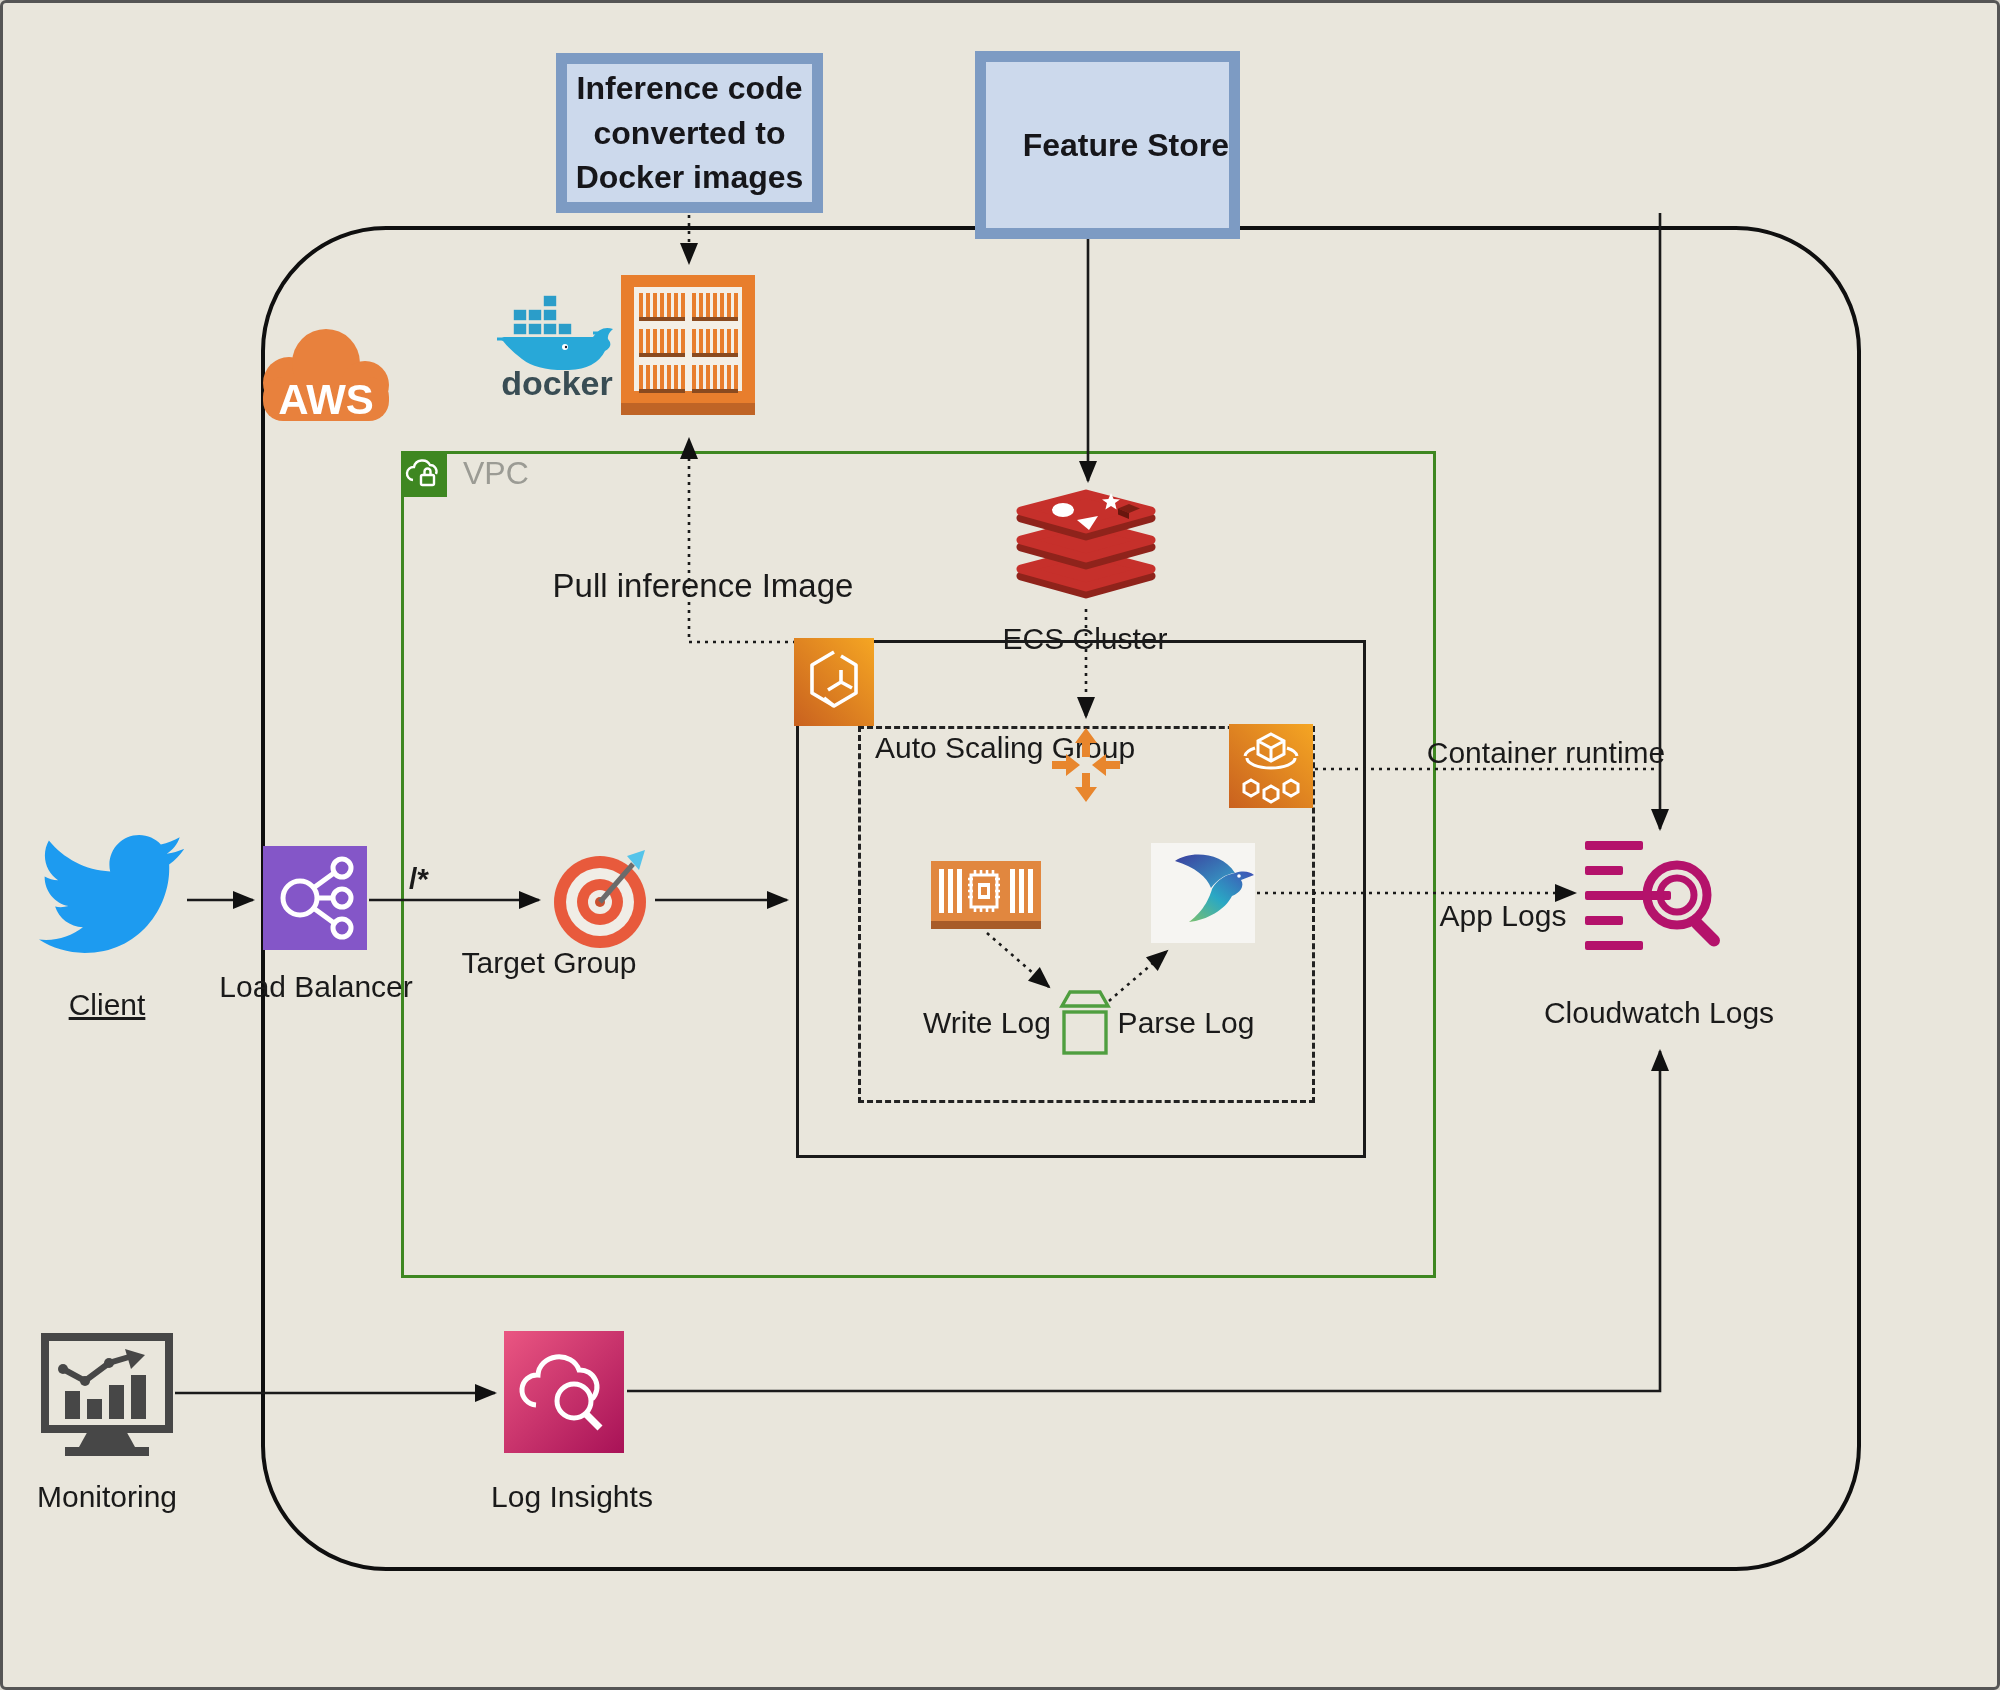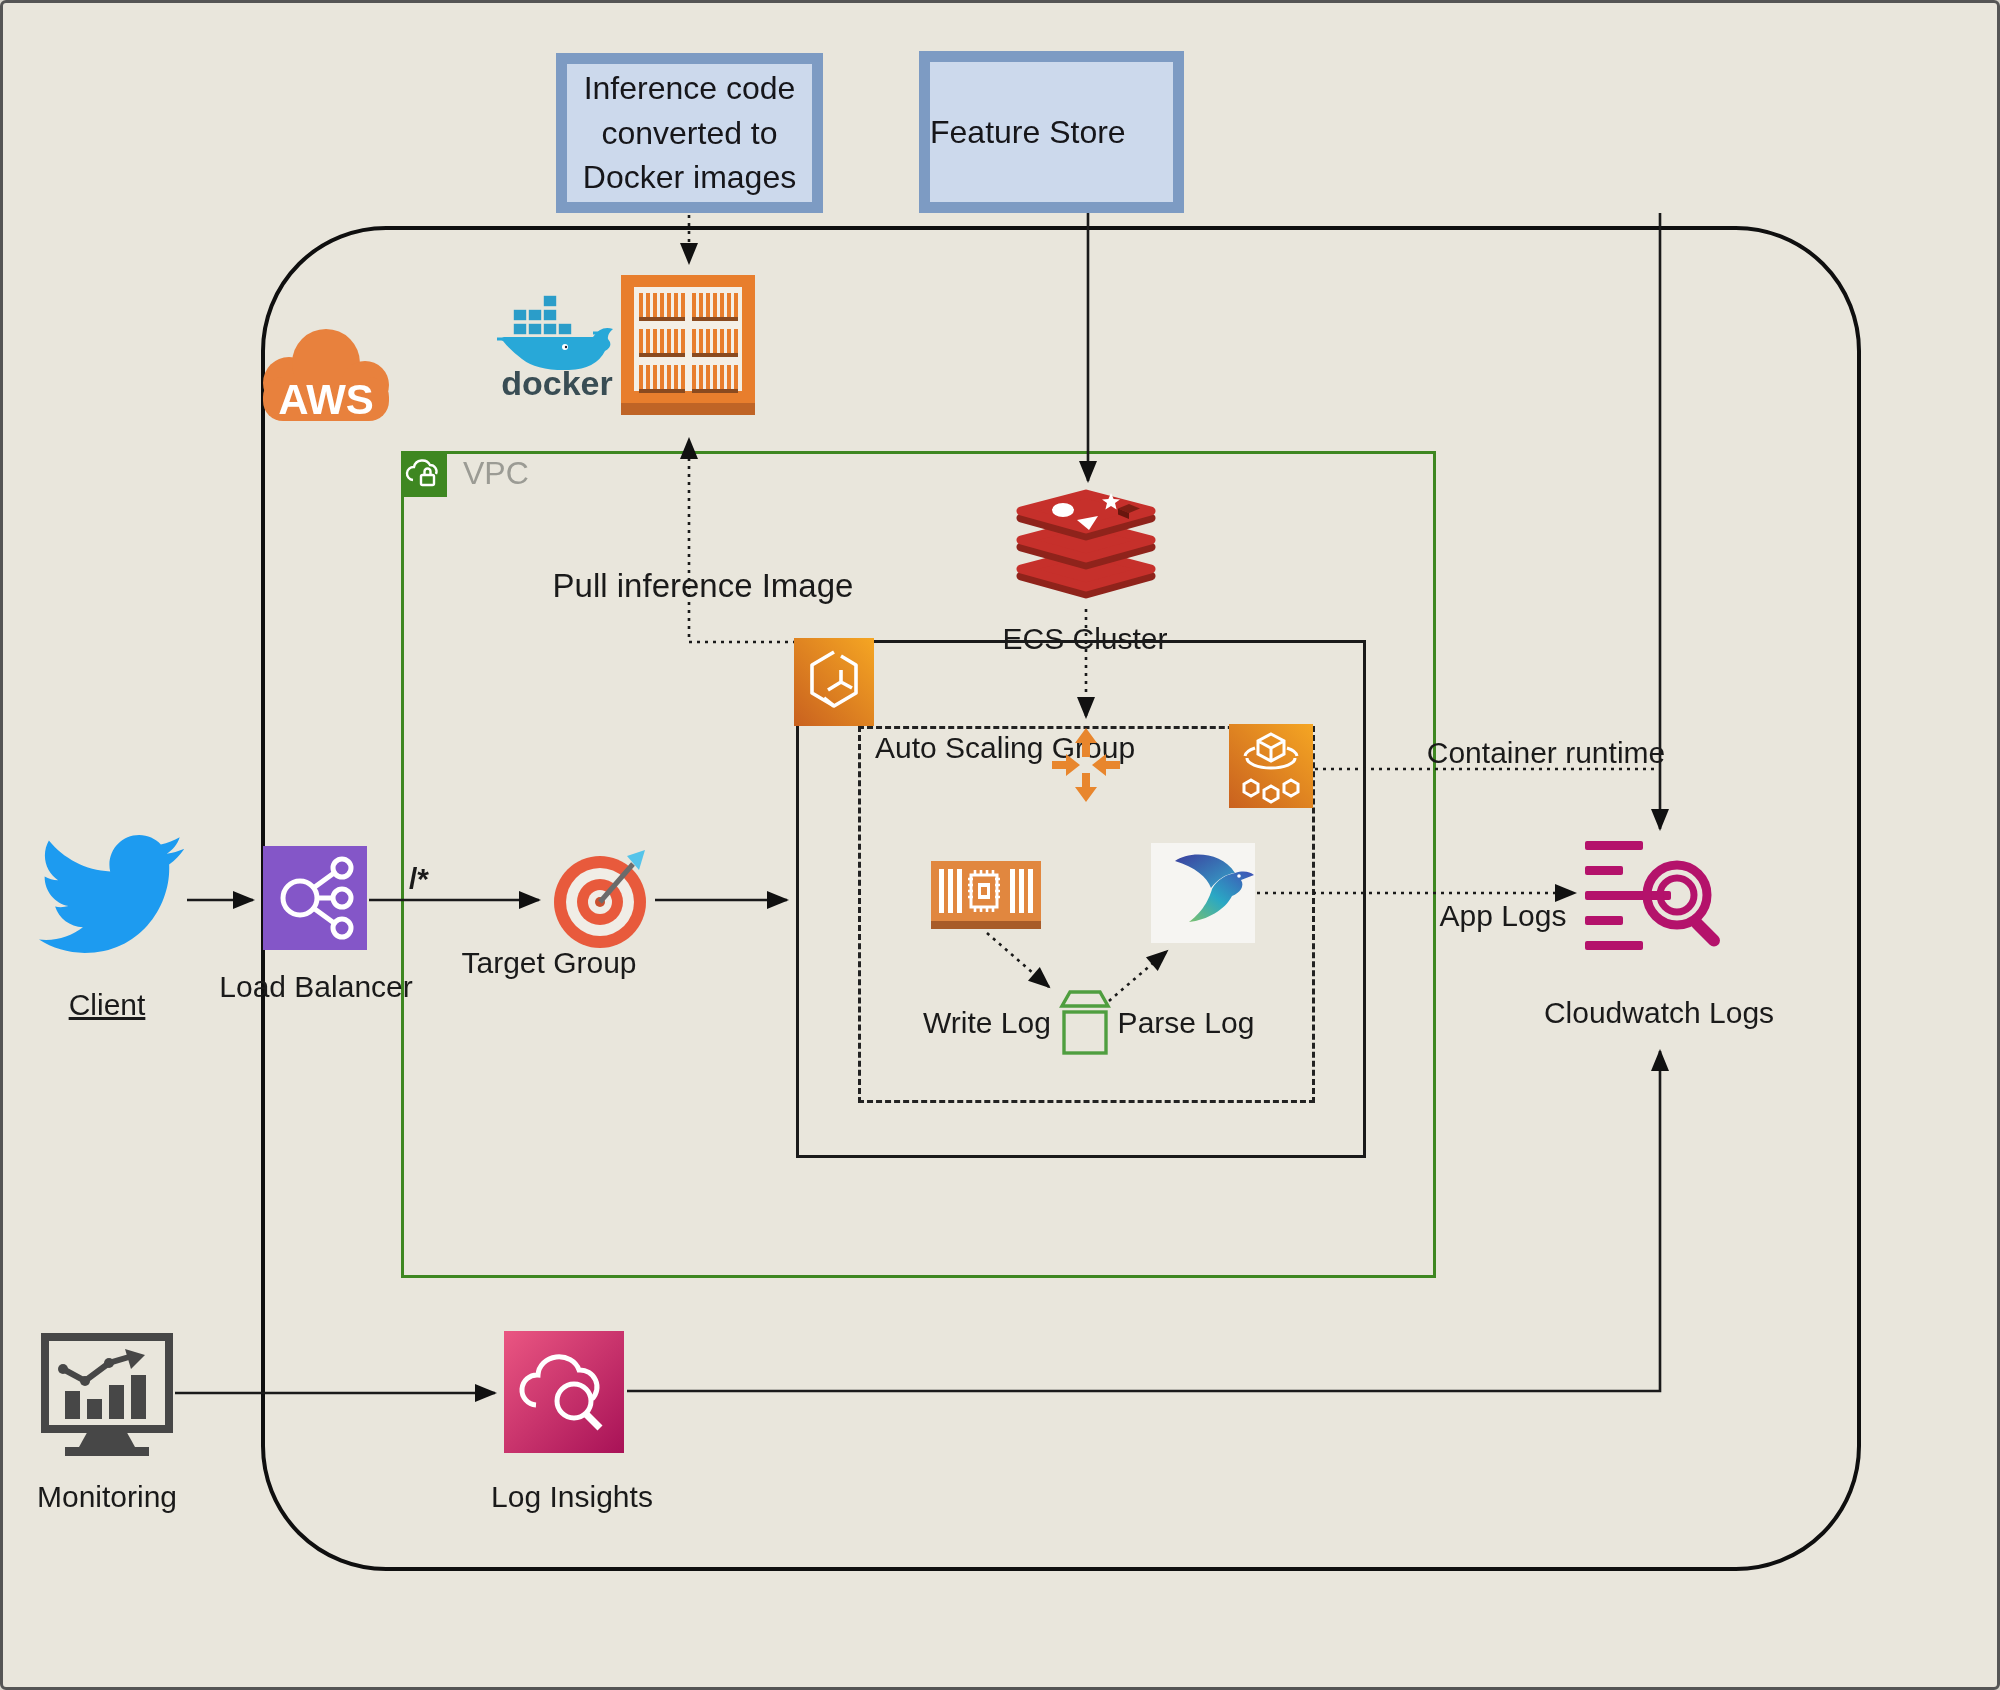--- a/index.html
+++ b/index.html
@@ -1,22 +1,22 @@
 <!DOCTYPE html>
 <html><head>
 <meta charset="utf-8">
 <style>
   html,body{margin:0;padding:0;background:#d8d5cc;}
   .canvas{position:relative;width:2000px;height:1690px;background:#e9e6dc;
           border:3px solid #555;box-sizing:border-box;border-radius:6px;overflow:hidden;
           font-family:"Liberation Sans", sans-serif;color:#1a1a1a;}
   .abs{position:absolute;}
   .topbox{position:absolute;background:#ccd9ec;border:11px solid #7d9bc3;box-sizing:border-box;
-          display:flex;align-items:center;justify-content:flex-start;text-align:center;
-          font-size:32px;line-height:1.4;color:#16161a;}
+          display:flex;align-items:center;justify-content:flex-end;text-align:center;
+          font-size:32px;line-height:1.4;color:#16161a;font-weight:bold;}
   .lbl{position:absolute;font-size:30px;white-space:nowrap;transform:translate(-50%,-50%);}
   .lbl-left{position:absolute;font-size:30px;white-space:nowrap;}
   .aws-boundary{position:absolute;left:258px;top:223px;width:1600px;height:1345px;
           border:4px solid #0f0f0f;border-radius:125px;box-sizing:border-box;}
   .vpc-box{position:absolute;left:398px;top:448px;width:1035px;height:827px;
           border:3px solid #3e8721;box-sizing:border-box;}
   .ecs-box{position:absolute;left:793px;top:637px;width:570px;height:518px;
           border:3px solid #1a1a1a;box-sizing:border-box;}
   .asg-box{position:absolute;left:855px;top:723px;width:457px;height:377px;
           border:3px dashed #222;box-sizing:border-box;}
@@ -53,21 +53,21 @@
       <path d="M366,897 H536" marker-end="url(#arr)"></path>
       <path d="M652,897 H784" marker-end="url(#arr)"></path>
       <path d="M172,1390 H492" marker-end="url(#arr)"></path>
       <path d="M624,1388 H1657 V1048" marker-end="url(#arr)"></path>
     </g>
   </svg>
 
   <div class="topbox" style="left:553px;top:50px;width:267px;height:160px;">
     <span>Inference code converted to Docker images</span>
   </div>
-  <div class="topbox" style="left:916px;top:48px;width:265px;height:162px;">
+  <div class="topbox" style="left:972px;top:48px;width:265px;height:188px;">
     <span>Feature Store</span>
   </div>
 
   <div class="abs" style="left:248px;top:318px;">
     <svg width="150" height="105" viewBox="0 0 150 105">
       <g fill="#e8813d">
         <circle cx="38" cy="62" r="26"></circle>
         <circle cx="75" cy="42" r="34"></circle>
         <circle cx="114" cy="64" r="24"></circle>
         <rect x="12" y="56" width="126" height="44" rx="20"></rect>

